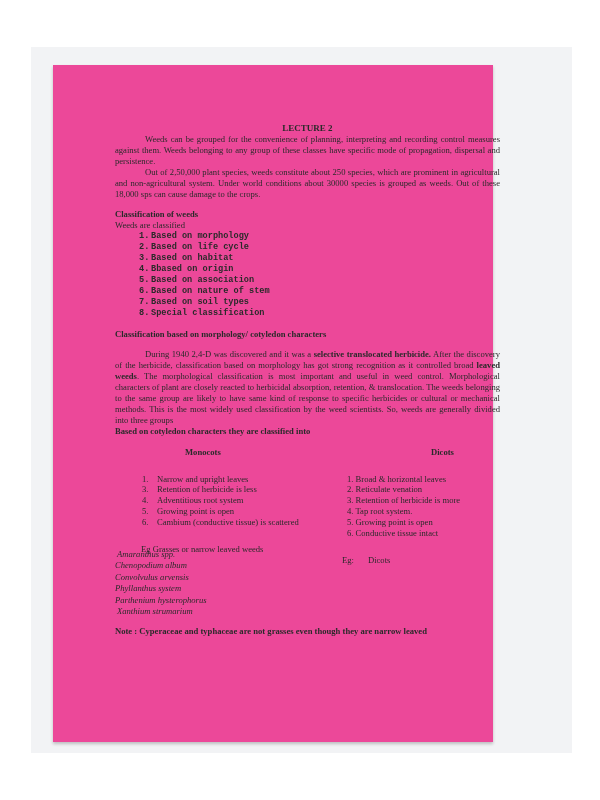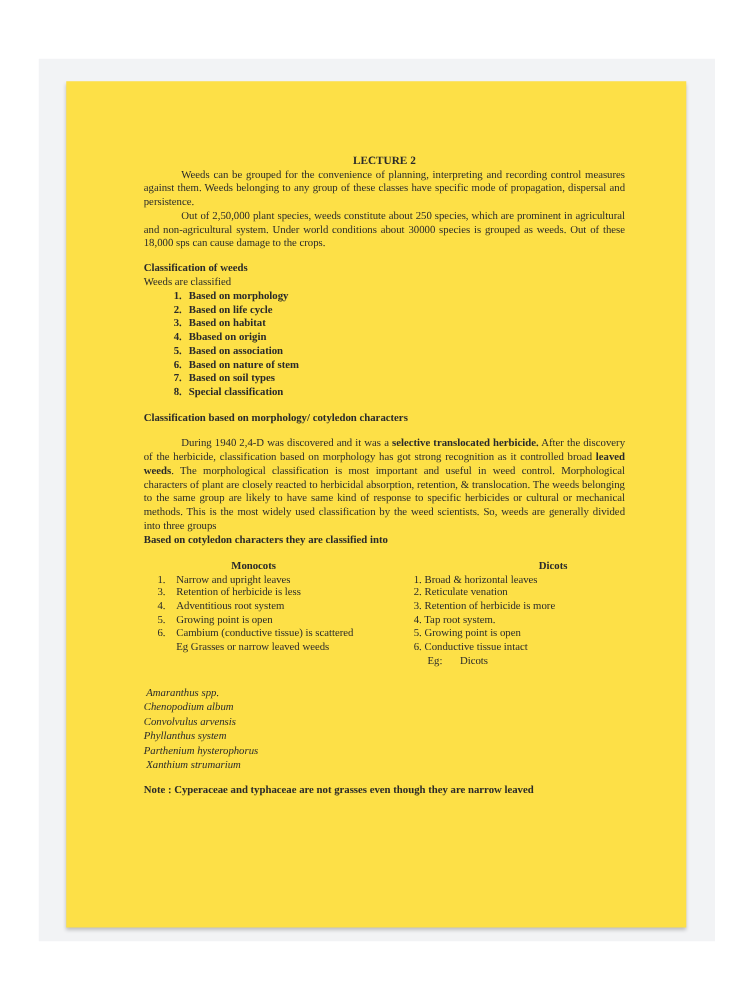--- a/index.html
+++ b/index.html
@@ -1,41 +1,41 @@
 <!DOCTYPE html>
 <html><head>
   <meta charset="utf-8">
   <style>
     html, body { margin: 0; padding: 0; background: #ffffff; }
     body { width: 600px; height: 800px; position: relative; overflow: hidden;
            font-family: "Liberation Serif", serif; color: #2a2a2a; }
     .frame { position: absolute; left: 31px; top: 47px; width: 541px; height: 706px;
              background: #f2f3f5; }
-    .page { position: absolute; left: 53px; top: 65px; width: 496px; height: 677px;
-            background: #fde047; box-shadow: 0 2px 3px rgba(0,0,0,0.22); }
+    .page { position: absolute; left: 53px; top: 65px; width: 440px; height: 677px;
+            background: #ec4899; box-shadow: 0 2px 3px rgba(0,0,0,0.22); }
     .content { position: absolute; left: 62px; top: 0; width: 385px;
                font-size: 8.6px; line-height: 10.9px; }
     .title { text-align: center; font-weight: bold; margin-top: 58px; font-size: 9px; line-height: 11px; }
     p { margin: 0; text-align: justify; }
     .indent { text-indent: 30px; }
     .bold { font-weight: bold; }
     .sec-head { font-weight: bold; margin-top: 10px; }
     ol.cls { margin: 0; padding: 0 0 0 24px; list-style: none; }
-    ol.cls li { font-weight: bold; }
+    ol.cls li { font-weight: bold; font-family: Liberation Mono, monospace; }
     ol.cls li .num { display: inline-block; width: 12px; }
     .groups { margin: 0; padding-left: 117px; list-style: none; font-weight: bold; }
     .spacer { height: 10px; }
     .cols { position: relative; height: 90px; margin-top: 10px; }
     .col { position: absolute; top: 0; }
     .col.mono { left: 11px; width: 220px; }
     .col.dico { left: 216px; width: 180px; font-family: Liberation Serif, serif; }
     .col-head { font-weight: bold; }
     .mono .col-head { padding-left: 59px; }
     .dico .col-head { padding-left: 100px; }
-    .col ul { margin: 0; padding: 0; list-style: none; }
+    .col ul { margin: 16px; padding: 0; list-style: none; }
     .mono ul li .num { display: inline-block; width: 15px; }
     .mono .eg { padding-left: 15px; }
     .dico .eg { padding-left: 11px; }
     .dico .eg span.gap { display: inline-block; width: 14px; }
     .species { margin-top: 12px; font-style: italic; line-height: 11.5px; }
     .species div:first-child, .species div:last-child { padding-left: 2px; }
     .note { font-weight: bold; margin-top: 8px; }
   </style>
 </head>
 <body>

